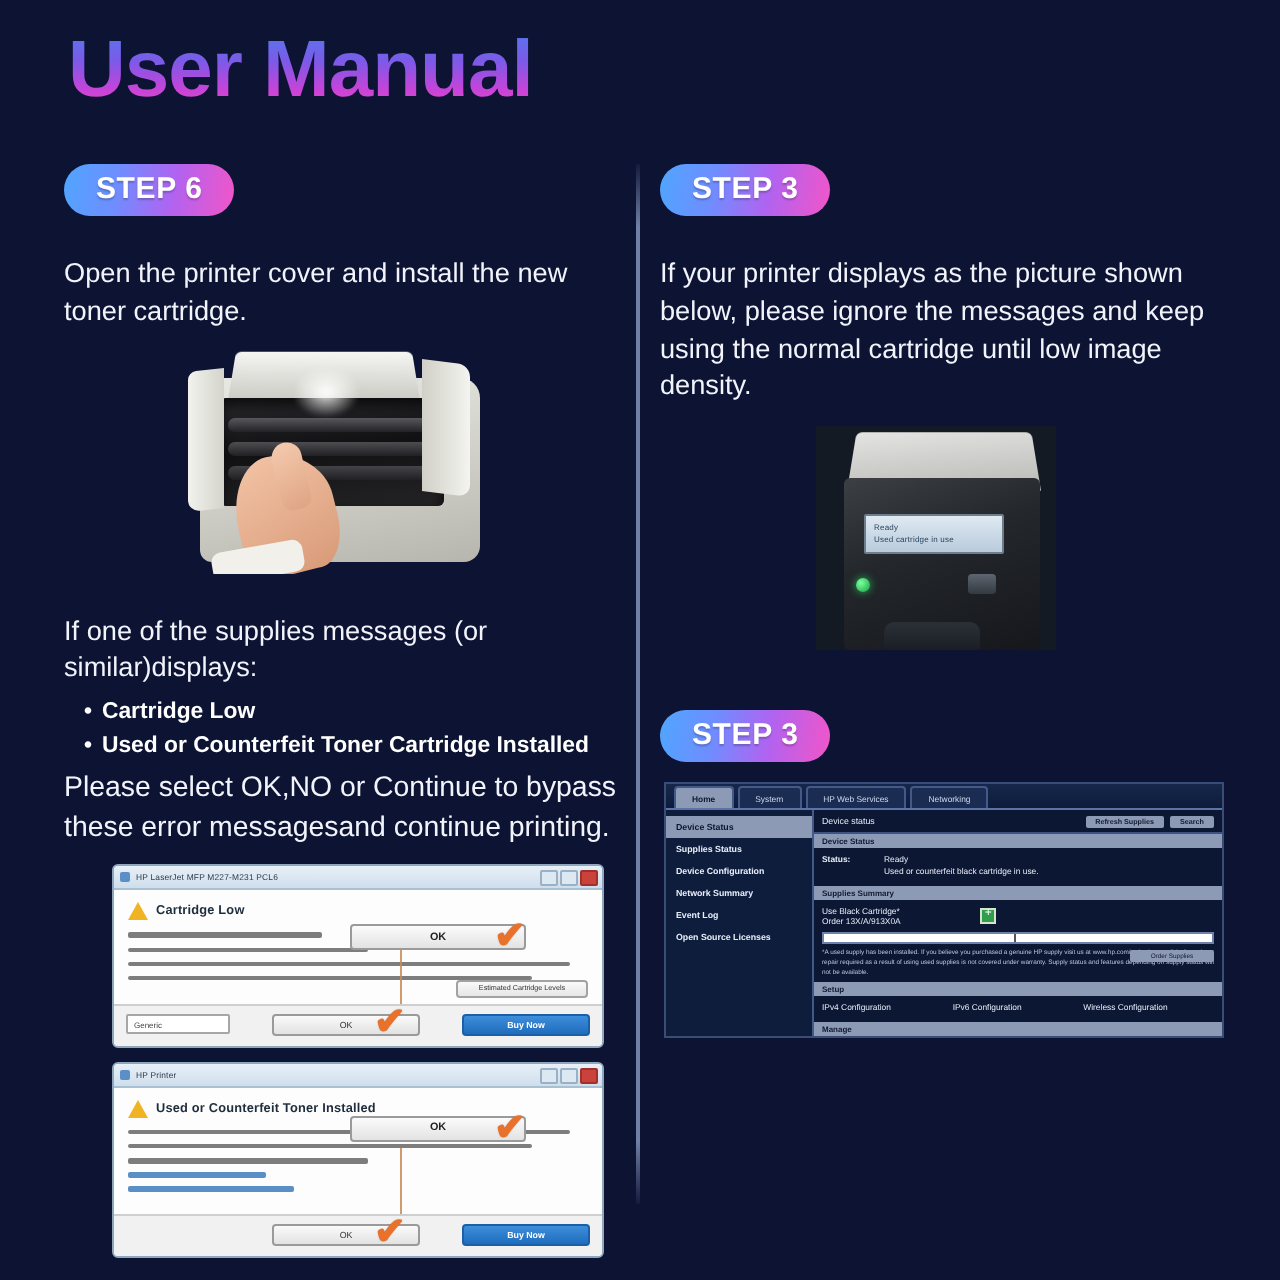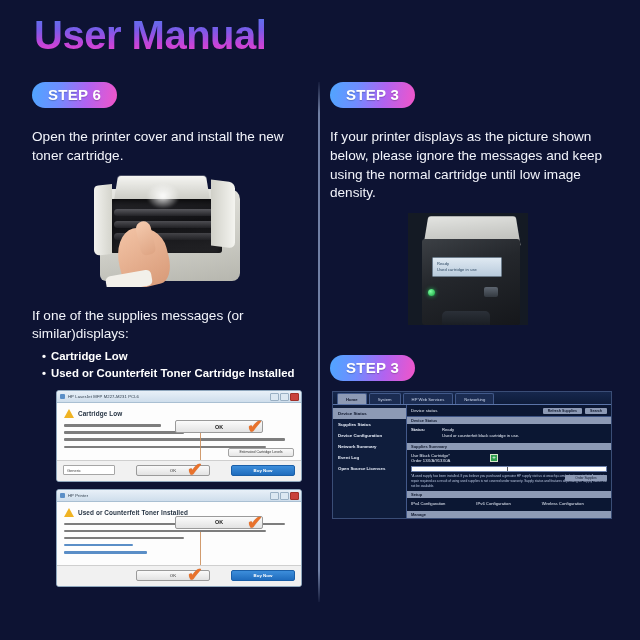--- a/index.html
+++ b/index.html
@@ -469,20 +469,21 @@
         <div class="p1-cuff"></div>
       </div>
     </div>
 
     <div class="block" style="margin-top:14px;">
       <div class="body-text">If one of the supplies messages (or similar)displays:</div>
       <ul class="bullets">
         <li>Cartridge Low</li>
         <li>Used or Counterfeit Toner Cartridge Installed</li>
       </ul>
+      <div class="body-text big" style="margin-top:2px;">Please select OK,NO or Continue to bypass these error messagesand continue printing.</div>
 
       
       <div class="dlg">
         <div class="dlg-tb">
           <span class="dlg-ico"></span>
           <span class="dlg-tt">HP LaserJet MFP M227-M231 PCL6</span>
           <span class="dlg-wbtns">
             <span class="wb"></span>
             <span class="wb"></span>
             <span class="wb close"></span>

